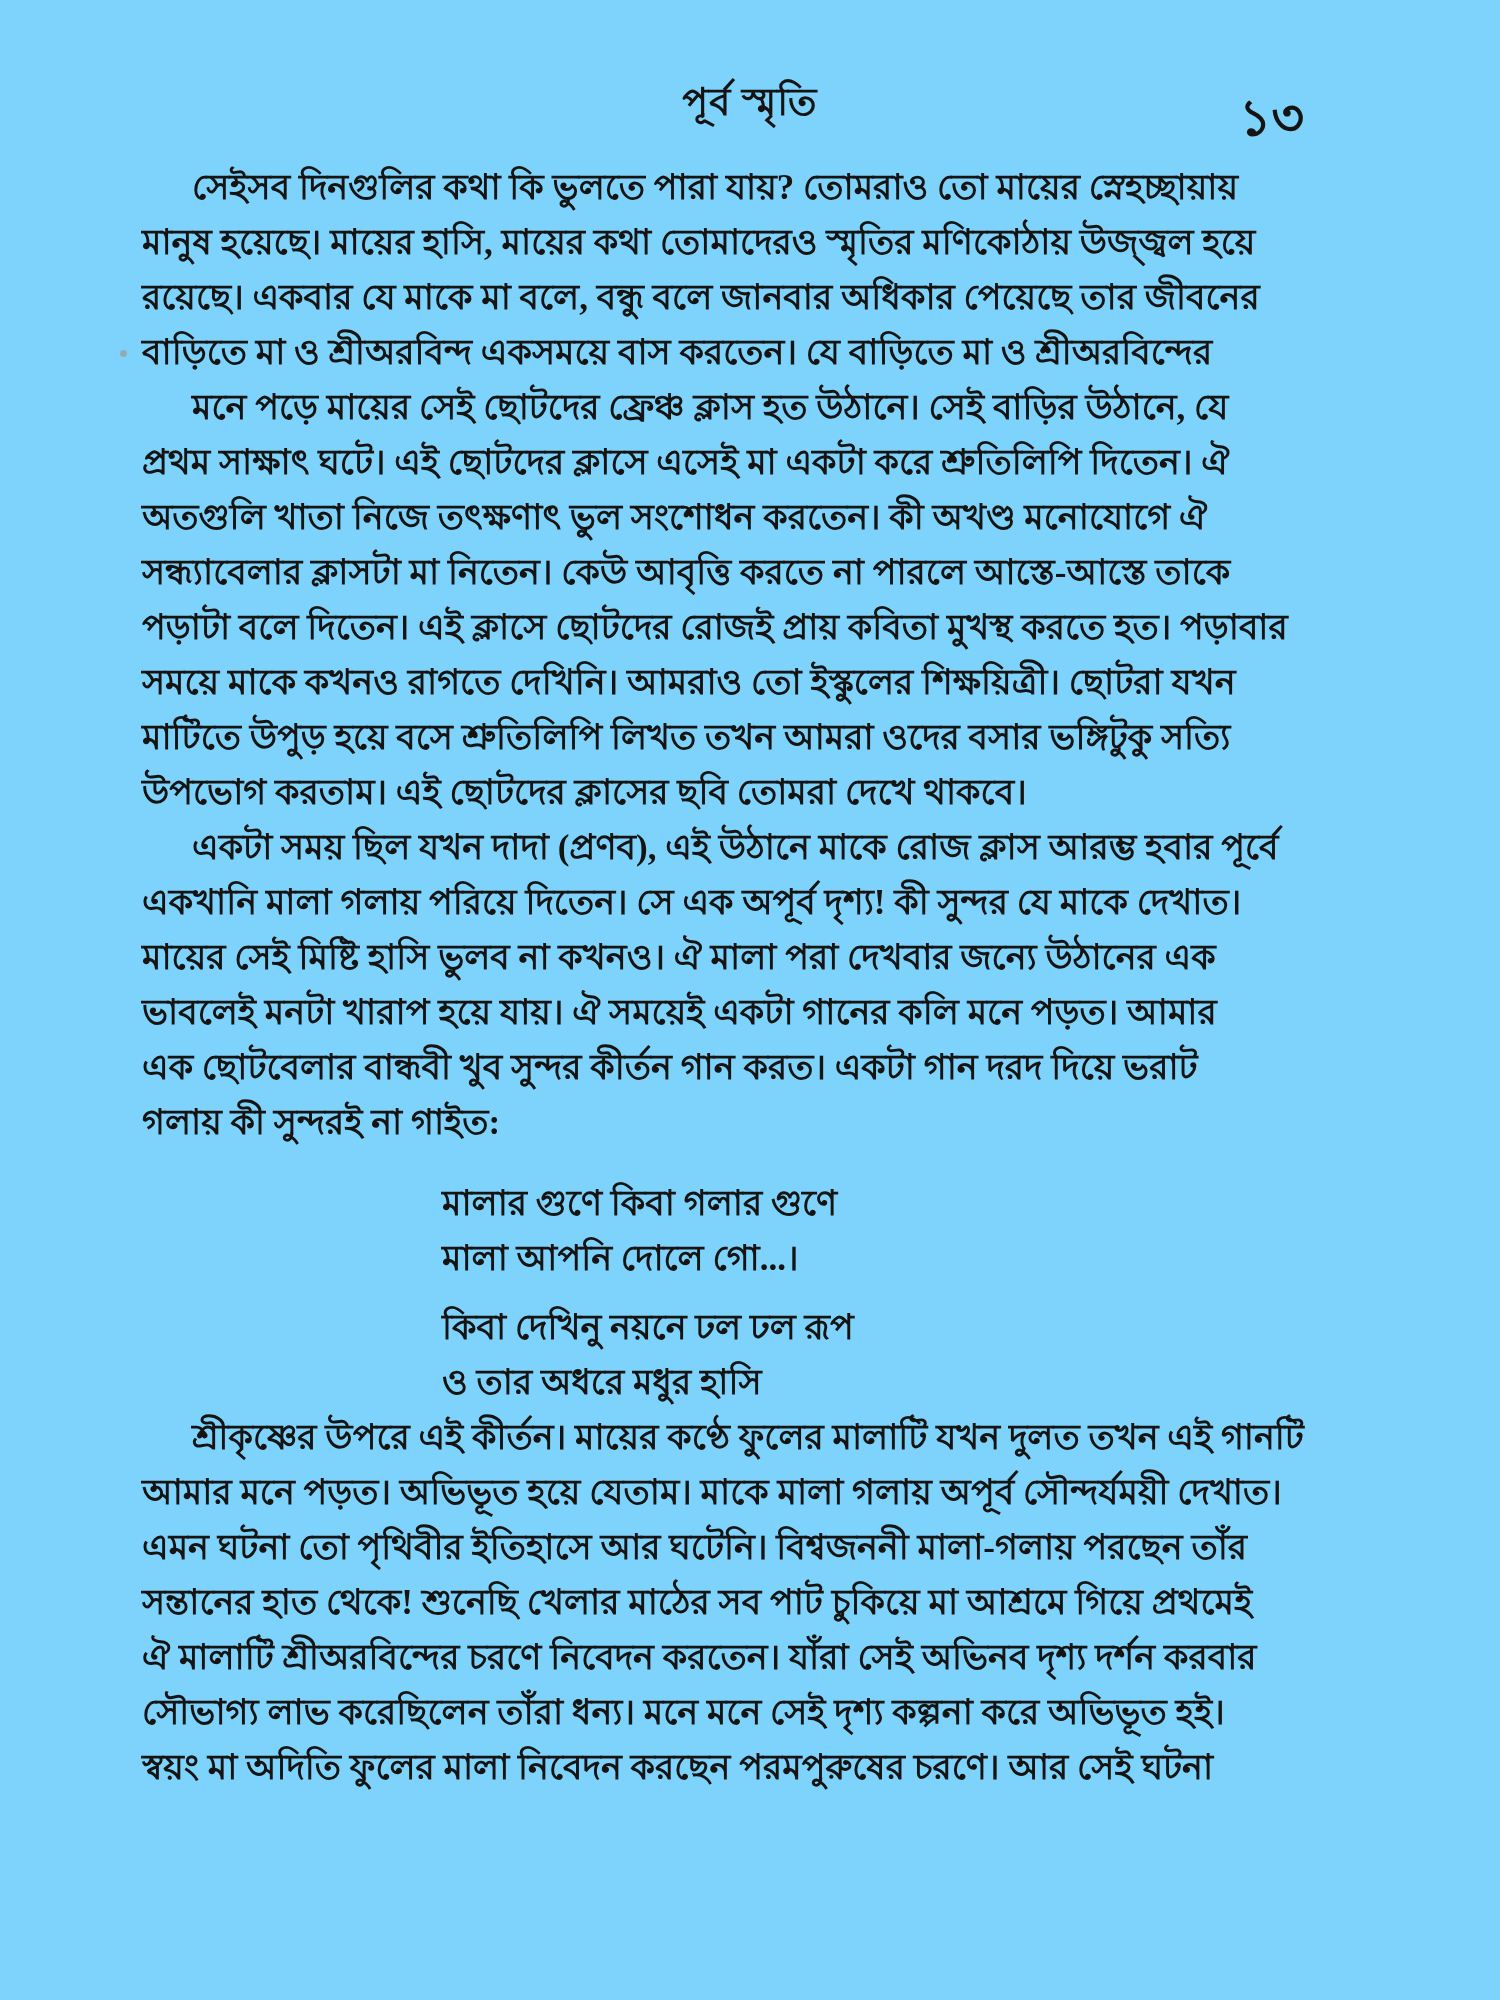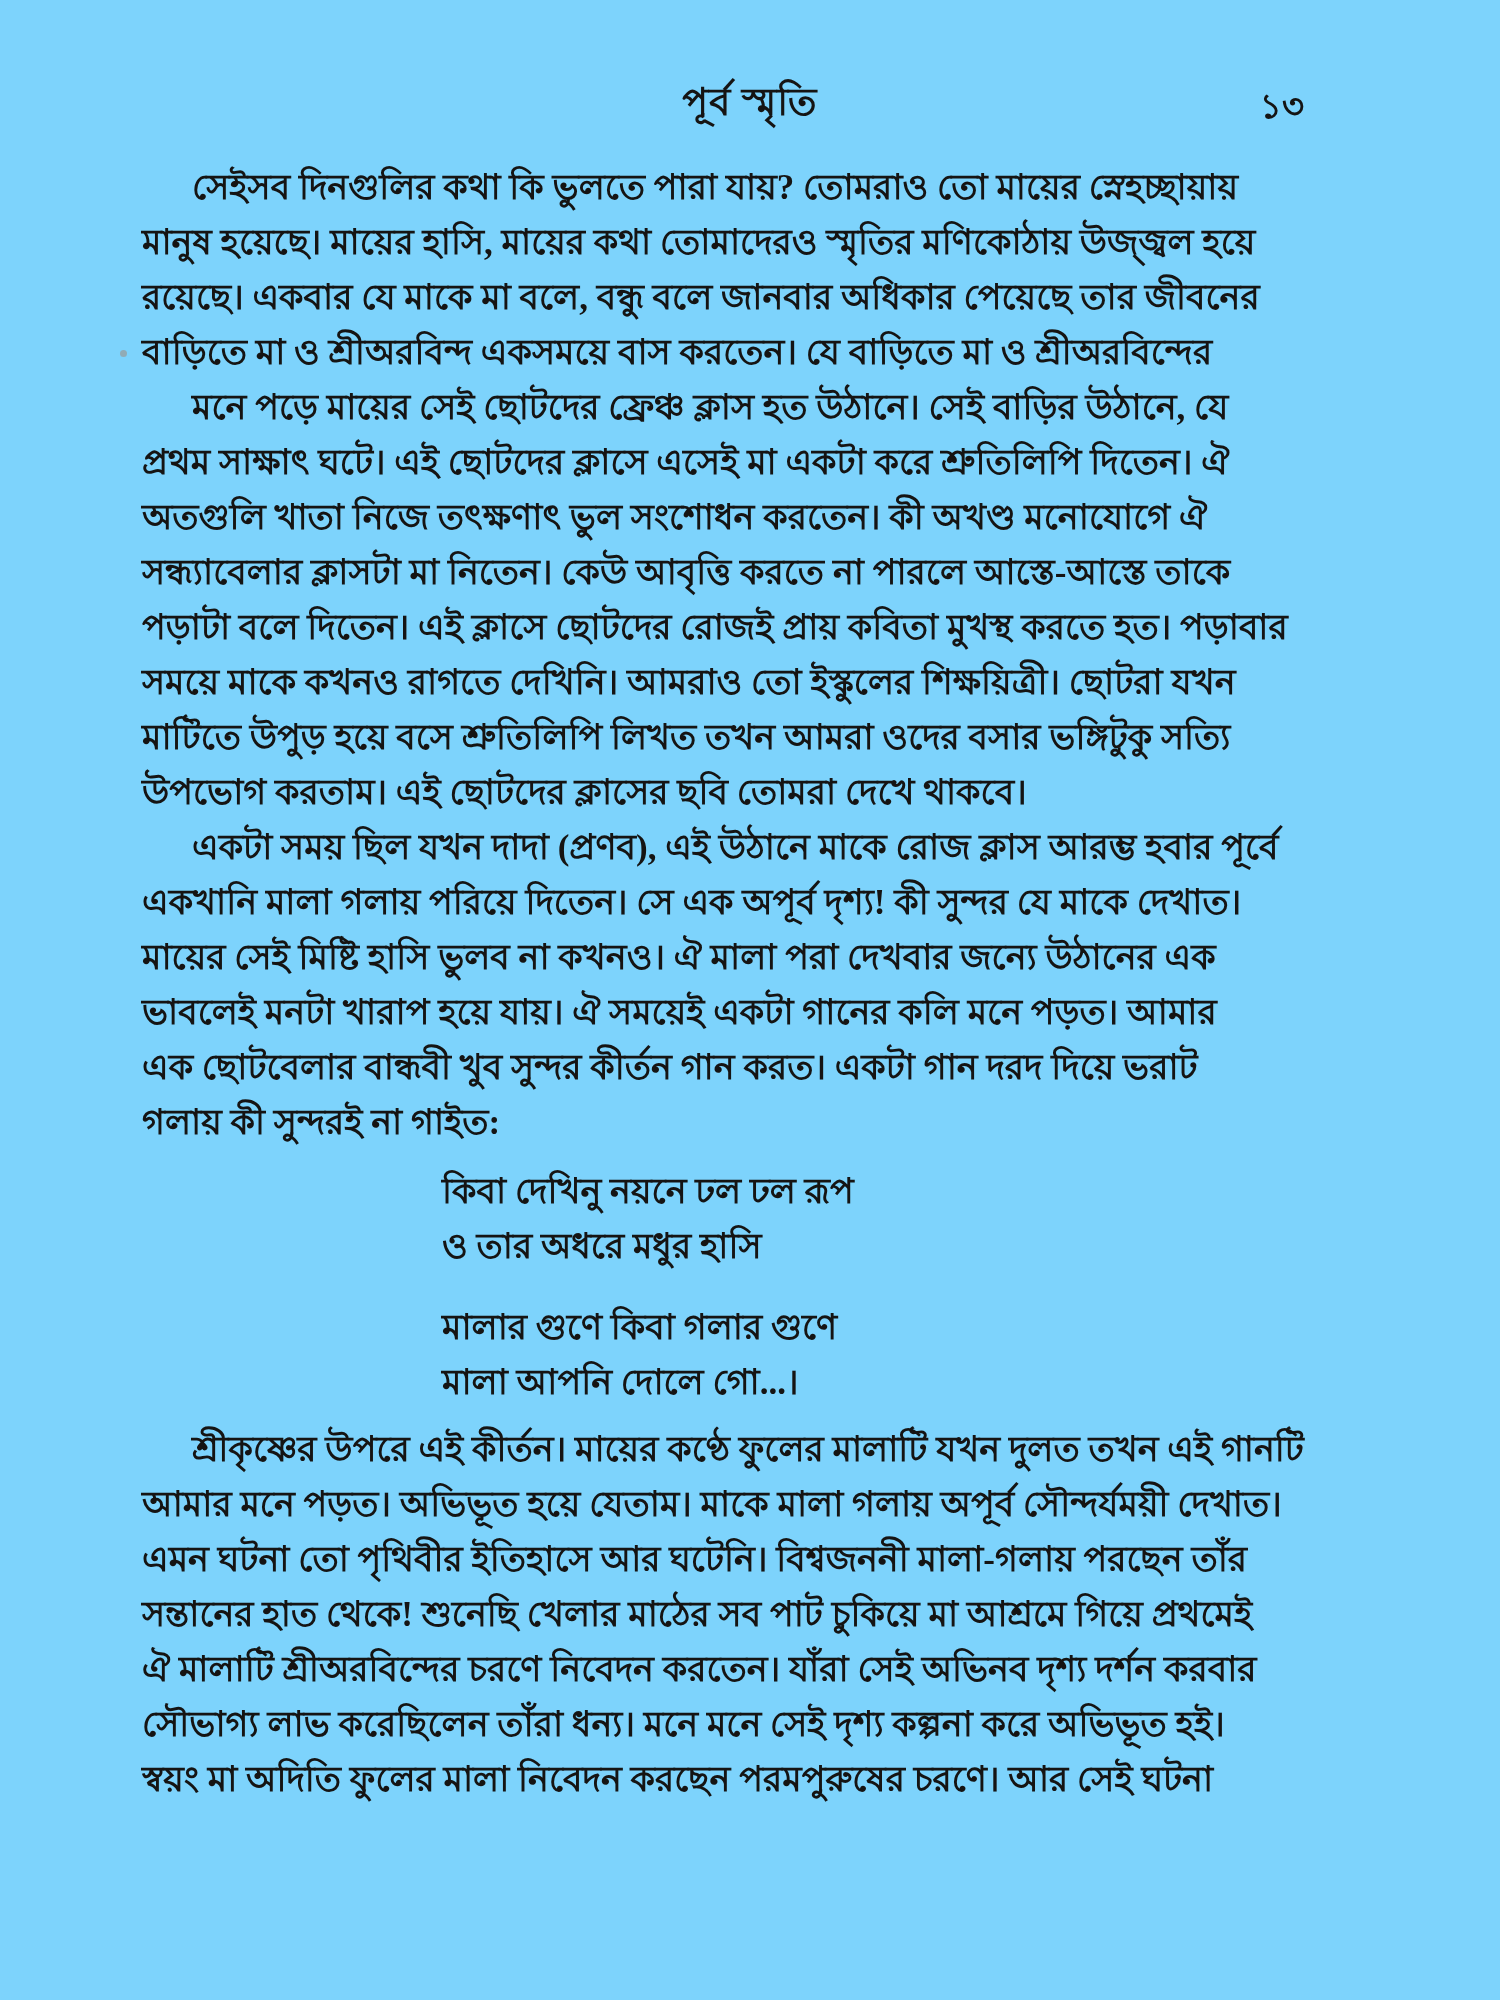--- a/index.html
+++ b/index.html
@@ -30,21 +30,21 @@
     left: 0;
     width: 100%;
     text-align: center;
     font-size: 38px;
     letter-spacing: 1px;
   }
   .page-number {
     position: absolute;
     top: 8px;
     right: 196px;
-    font-size: 34px;
+    font-size: 50px;
   }
   .body-text {
     position: absolute;
     left: 142px;
     top: 160px;
     width: 1238px;
     font-size: 35px;
     line-height: 55px;
   }
   .paragraph { margin: 0; }
@@ -98,28 +98,28 @@
 
     <div class="paragraph">
       <div class="text-line indent-line">একটা সময় ছিল যখন দাদা (প্রণব), এই উঠানে মাকে রোজ ক্লাস আরম্ভ হবার পূর্বে</div>
       <div class="text-line">একখানি মালা গলায় পরিয়ে দিতেন। সে এক অপূর্ব দৃশ্য! কী সুন্দর যে মাকে দেখাত।</div>
       <div class="text-line">মায়ের সেই মিষ্টি হাসি ভুলব না কখনও। ঐ মালা পরা দেখবার জন্যে উঠানের এক</div>
       <div class="text-line">ভাবলেই মনটা খারাপ হয়ে যায়। ঐ সময়েই একটা গানের কলি মনে পড়ত। আমার</div>
       <div class="text-line">এক ছোটবেলার বান্ধবী খুব সুন্দর কীর্তন গান করত। একটা গান দরদ দিয়ে ভরাট</div>
       <div class="text-line">গলায় কী সুন্দরই না গাইত:</div>
     </div>
 
+    <div class="verse-block verse-stanza-2">
+      <div class="text-line">মালার গুণে কিবা গলার গুণে</div>
+      <div class="text-line">মালা আপনি দোলে গো...।</div>
+    </div>
+
     <div class="verse-block verse-stanza-1">
       <div class="text-line">কিবা দেখিনু নয়নে ঢল ঢল রূপ</div>
       <div class="text-line">ও তার অধরে মধুর হাসি</div>
-    </div>
-
-    <div class="verse-block verse-stanza-2">
-      <div class="text-line">মালার গুণে কিবা গলার গুণে</div>
-      <div class="text-line">মালা আপনি দোলে গো...।</div>
     </div>
 
     <div class="paragraph">
       <div class="text-line indent-line">শ্রীকৃষ্ণের উপরে এই কীর্তন। মায়ের কণ্ঠে ফুলের মালাটি যখন দুলত তখন এই গানটি</div>
       <div class="text-line">আমার মনে পড়ত। অভিভূত হয়ে যেতাম। মাকে মালা গলায় অপূর্ব সৌন্দর্যময়ী দেখাত।</div>
       <div class="text-line">এমন ঘটনা তো পৃথিবীর ইতিহাসে আর ঘটেনি। বিশ্বজননী মালা-গলায় পরছেন তাঁর</div>
       <div class="text-line">সন্তানের হাত থেকে! শুনেছি খেলার মাঠের সব পাট চুকিয়ে মা আশ্রমে গিয়ে প্রথমেই</div>
       <div class="text-line">ঐ মালাটি শ্রীঅরবিন্দের চরণে নিবেদন করতেন। যাঁরা সেই অভিনব দৃশ্য দর্শন করবার</div>
       <div class="text-line">সৌভাগ্য লাভ করেছিলেন তাঁরা ধন্য। মনে মনে সেই দৃশ্য কল্পনা করে অভিভূত হই।</div>
       <div class="text-line">স্বয়ং মা অদিতি ফুলের মালা নিবেদন করছেন পরমপুরুষের চরণে। আর সেই ঘটনা</div>

